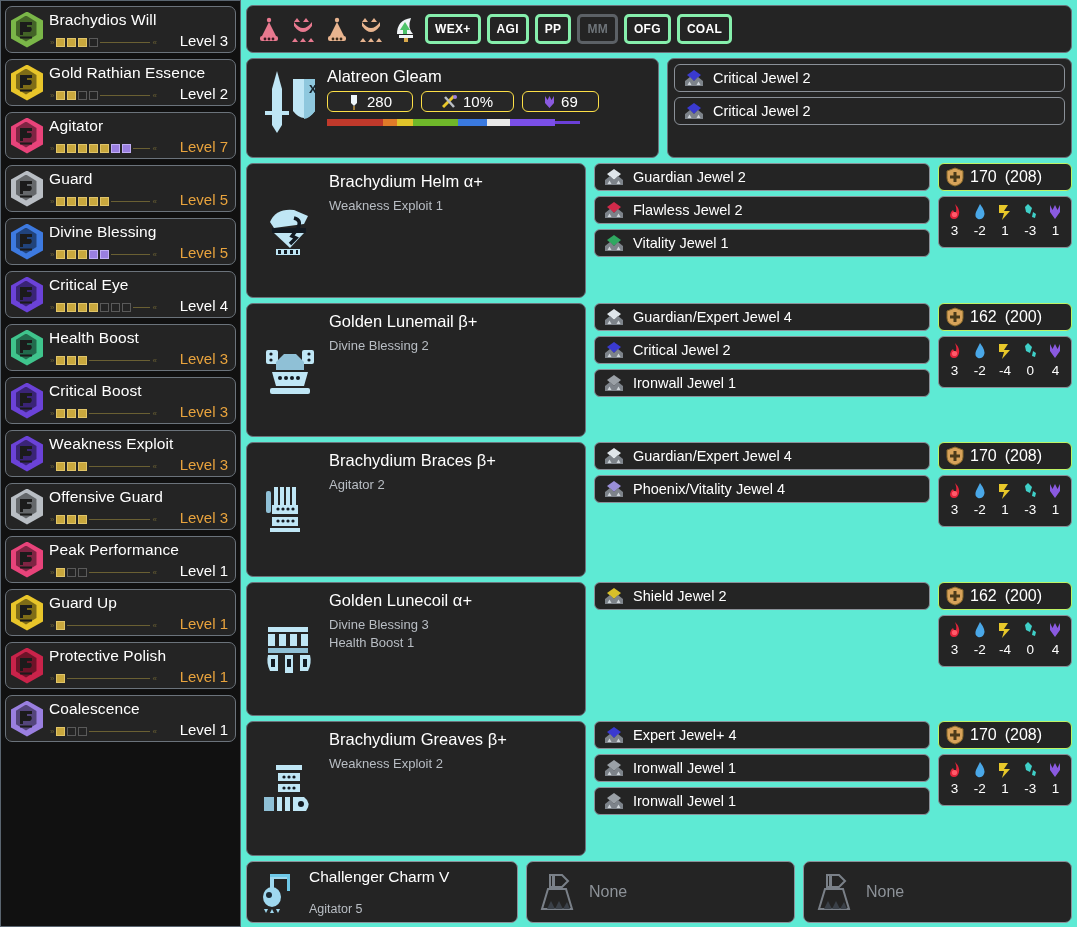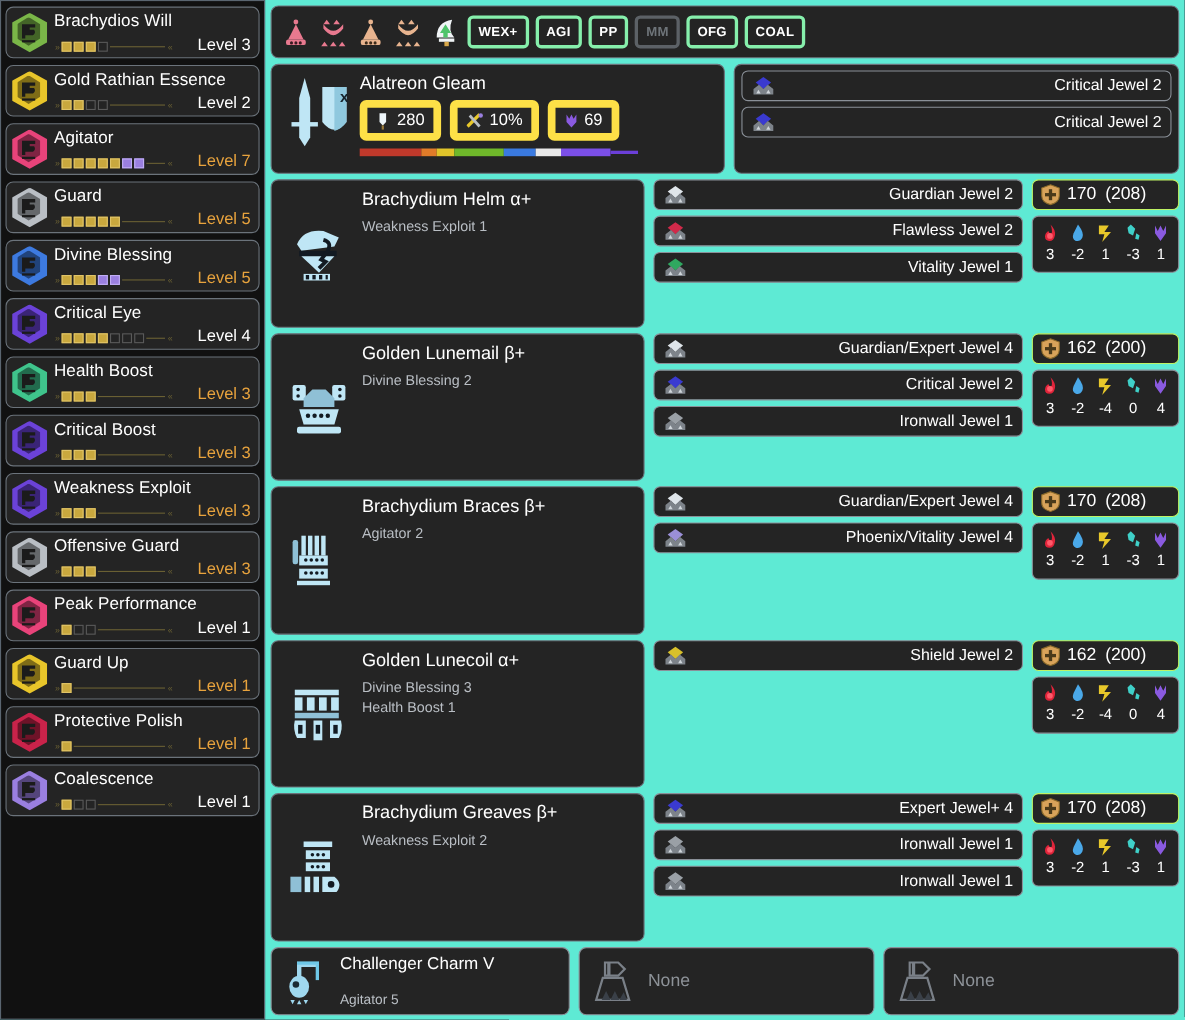--- a/index.html
+++ b/index.html
@@ -91,22 +91,22 @@
   .wpn-card{
     width:413px; flex:0 0 413px;
     background:#242424; border:1px solid #6b737b; border-radius:7px;
     display:flex; align-items:flex-start; padding:8px 8px 0 8px;
   }
   .wpn-icon{ width:68px; height:70px; flex:0 0 68px; position:relative; }
   .wpn-info{ flex:1; padding-left:4px; }
   .wpn-name{ color:#ffffff; font-size:16.5px; margin-bottom:5px; }
   .stats{ display:flex; gap:8px; margin-bottom:7px; }
   .stat{
-    border:7px solid #fde047; border-radius:6px;
-    background:#272727; height:37px; padding:0 8px;
+    border:1px solid #fde047; border-radius:6px;
+    background:#272727; height:21px; padding:0 20px;
     display:flex; align-items:center; gap:5px;
     color:#ffffff; font-size:15px;
   }
   .sharp{ display:flex; height:7px; width:253px; align-items:flex-start; }
   .sharp span{ height:7px; display:block; }
   .sharp span.thin{ height:3px; margin-top:2px; }
 
   .wpn-jewels{
     flex:1; background:#242424; border:1px solid #6b737b; border-radius:7px;
     padding:5px 6px; display:flex; flex-direction:column; gap:5px;
@@ -121,21 +121,21 @@
   }
   .armor-icon{ width:74px; flex:0 0 74px; display:flex; align-items:center; justify-content:center; }
   .armor-txt{ flex:1; padding-left:2px; }
   .armor-name{ color:#ffffff; font-size:16.5px; margin-bottom:6px; }
   .armor-skill{ color:#b9bec4; font-size:13px; line-height:18px; }
 
   .slot-col{ flex:1; display:flex; flex-direction:column; gap:5px; min-width:0; }
   .jewel{
     height:28px; flex:0 0 28px;
     background:#242424; border:1px solid #8a9098; border-radius:6px;
-    display:flex; align-items:center; padding:0 8px; gap:8px;justify-content:space-between;
+    display:flex; align-items:center; padding:0 8px; gap:8px;
   }
   .jewel-name{ color:#ffffff; font-size:14.5px; white-space:nowrap; }
   .gem{ width:22px; height:20px; position:relative; flex:0 0 22px; }
 
   .def-col{ width:134px; flex:0 0 134px; display:flex; flex-direction:column; gap:5px; }
   .def-box{
     height:28px; flex:0 0 28px;
     background:#242424; border:1px solid #bef264; border-radius:6px;
     display:flex; align-items:center; gap:6px; padding:0 7px;
     color:#ffffff; font-size:16px;

